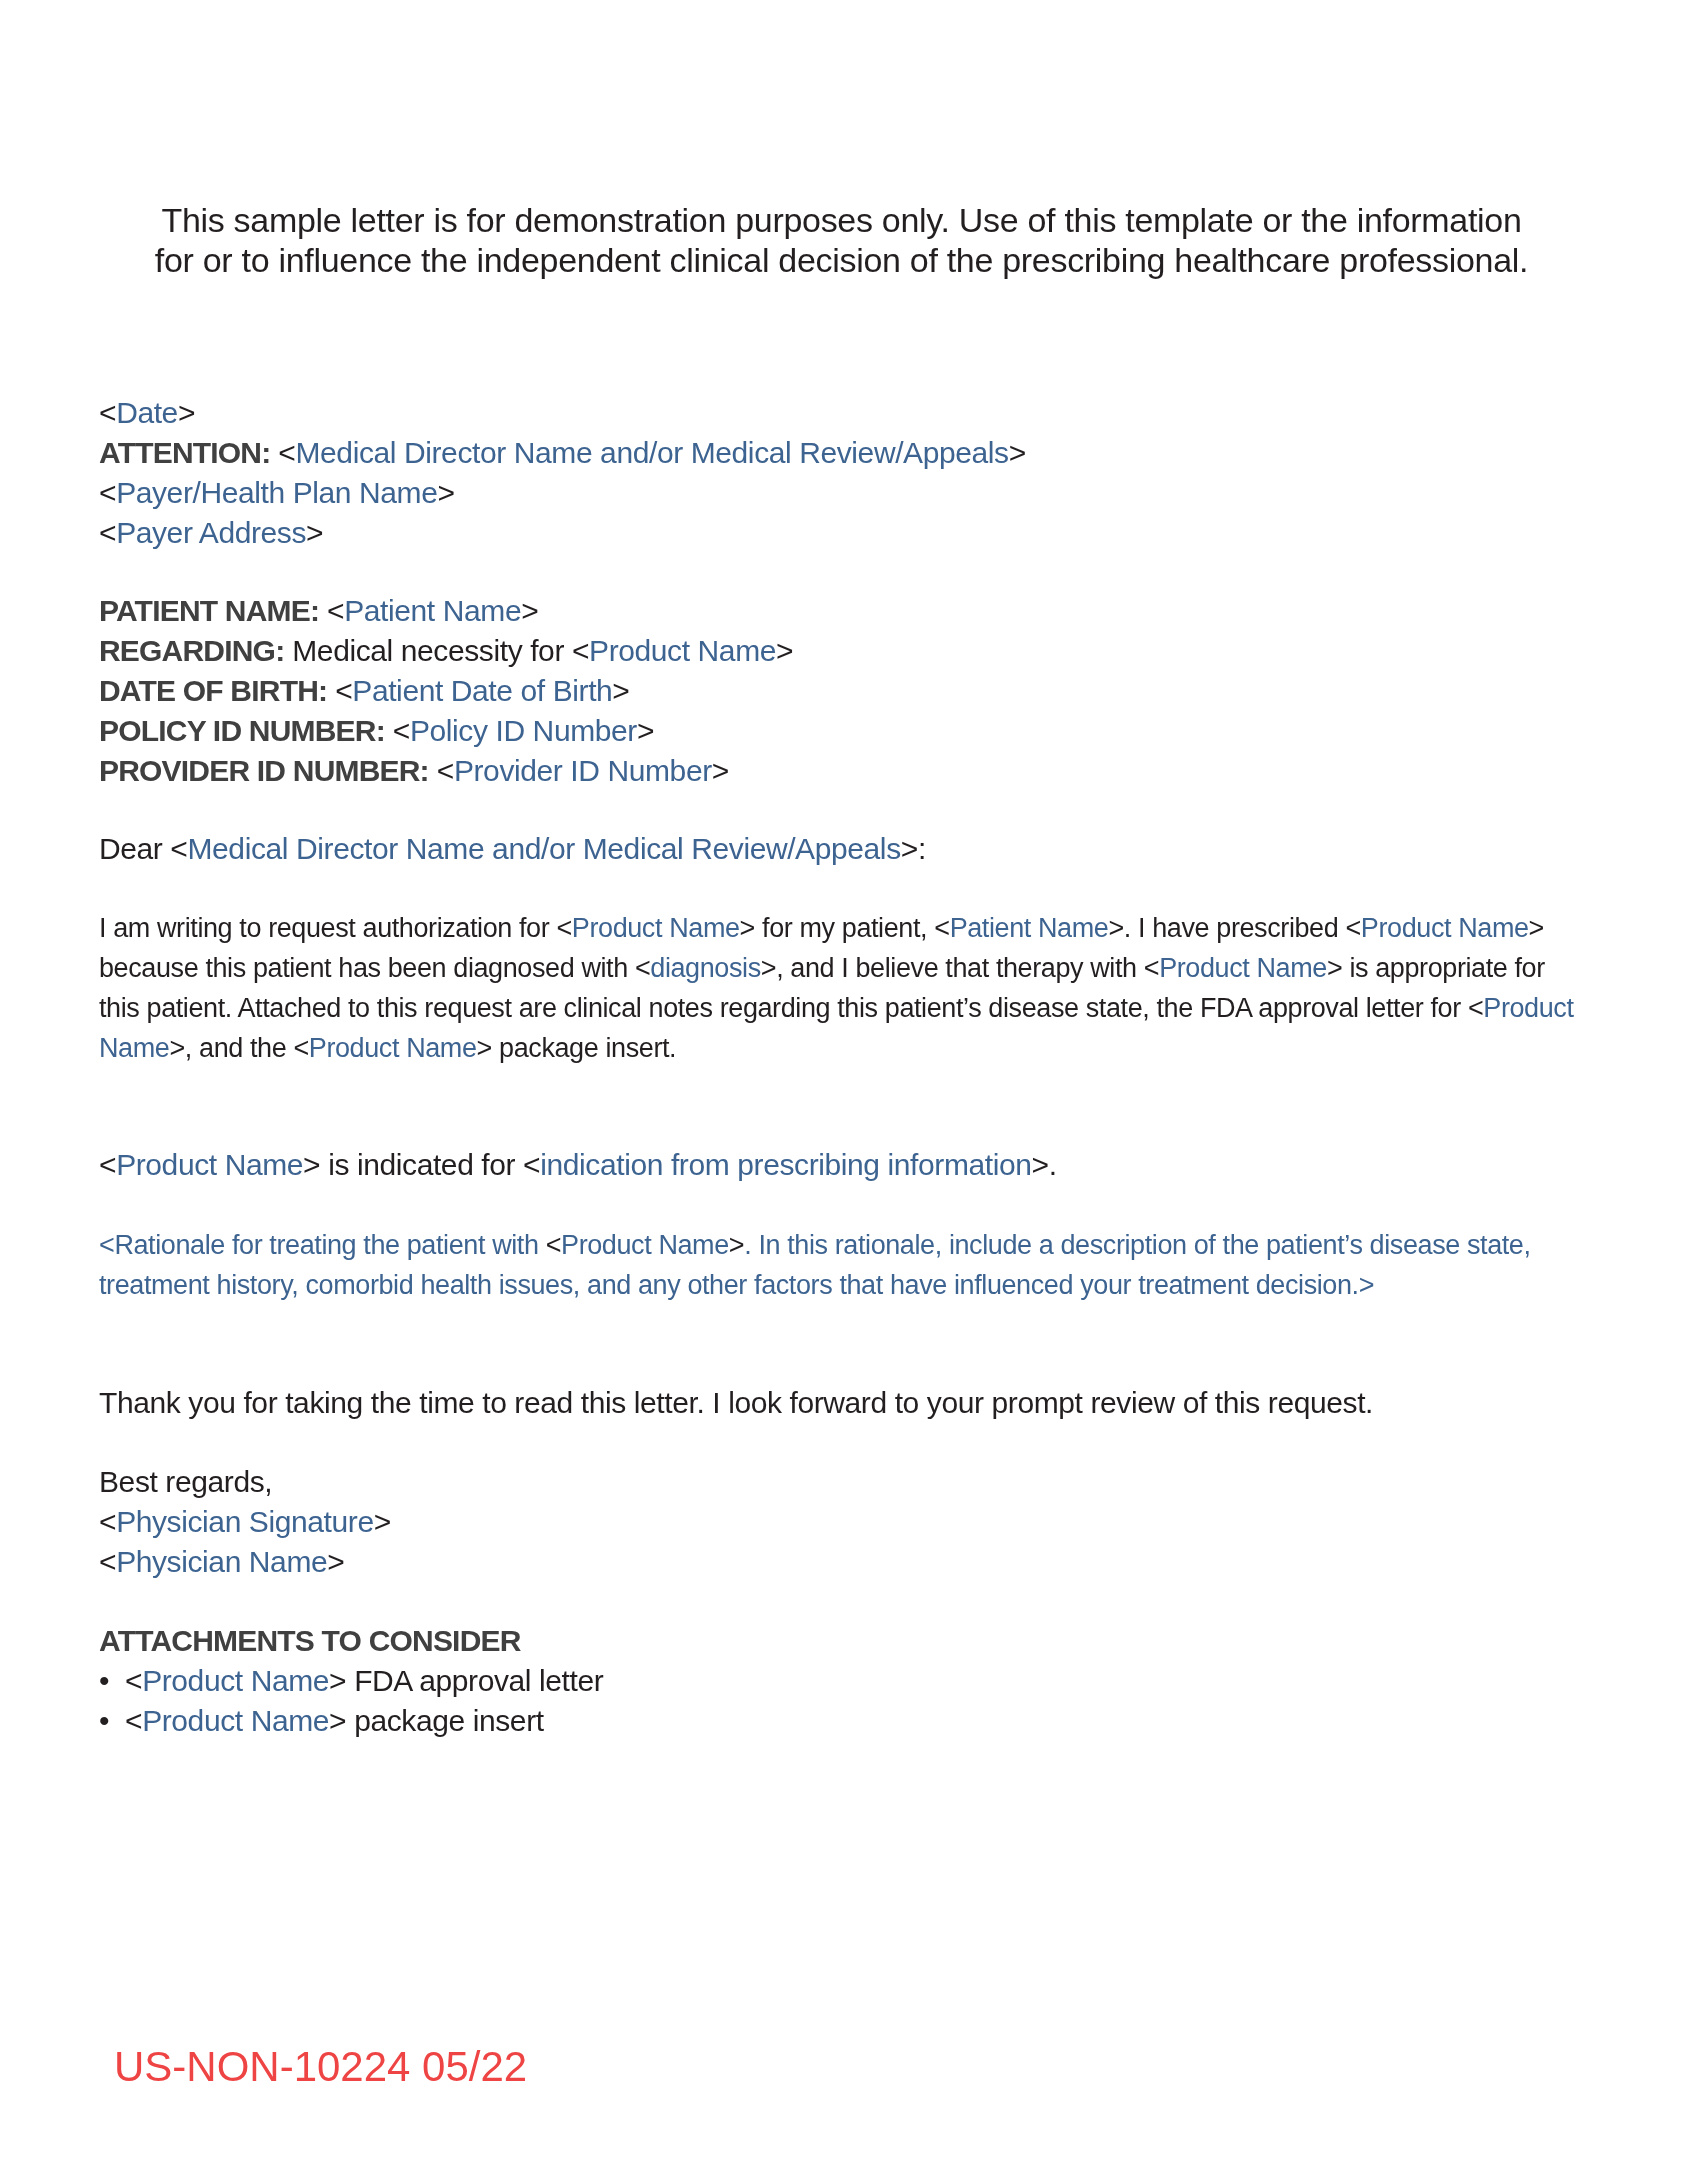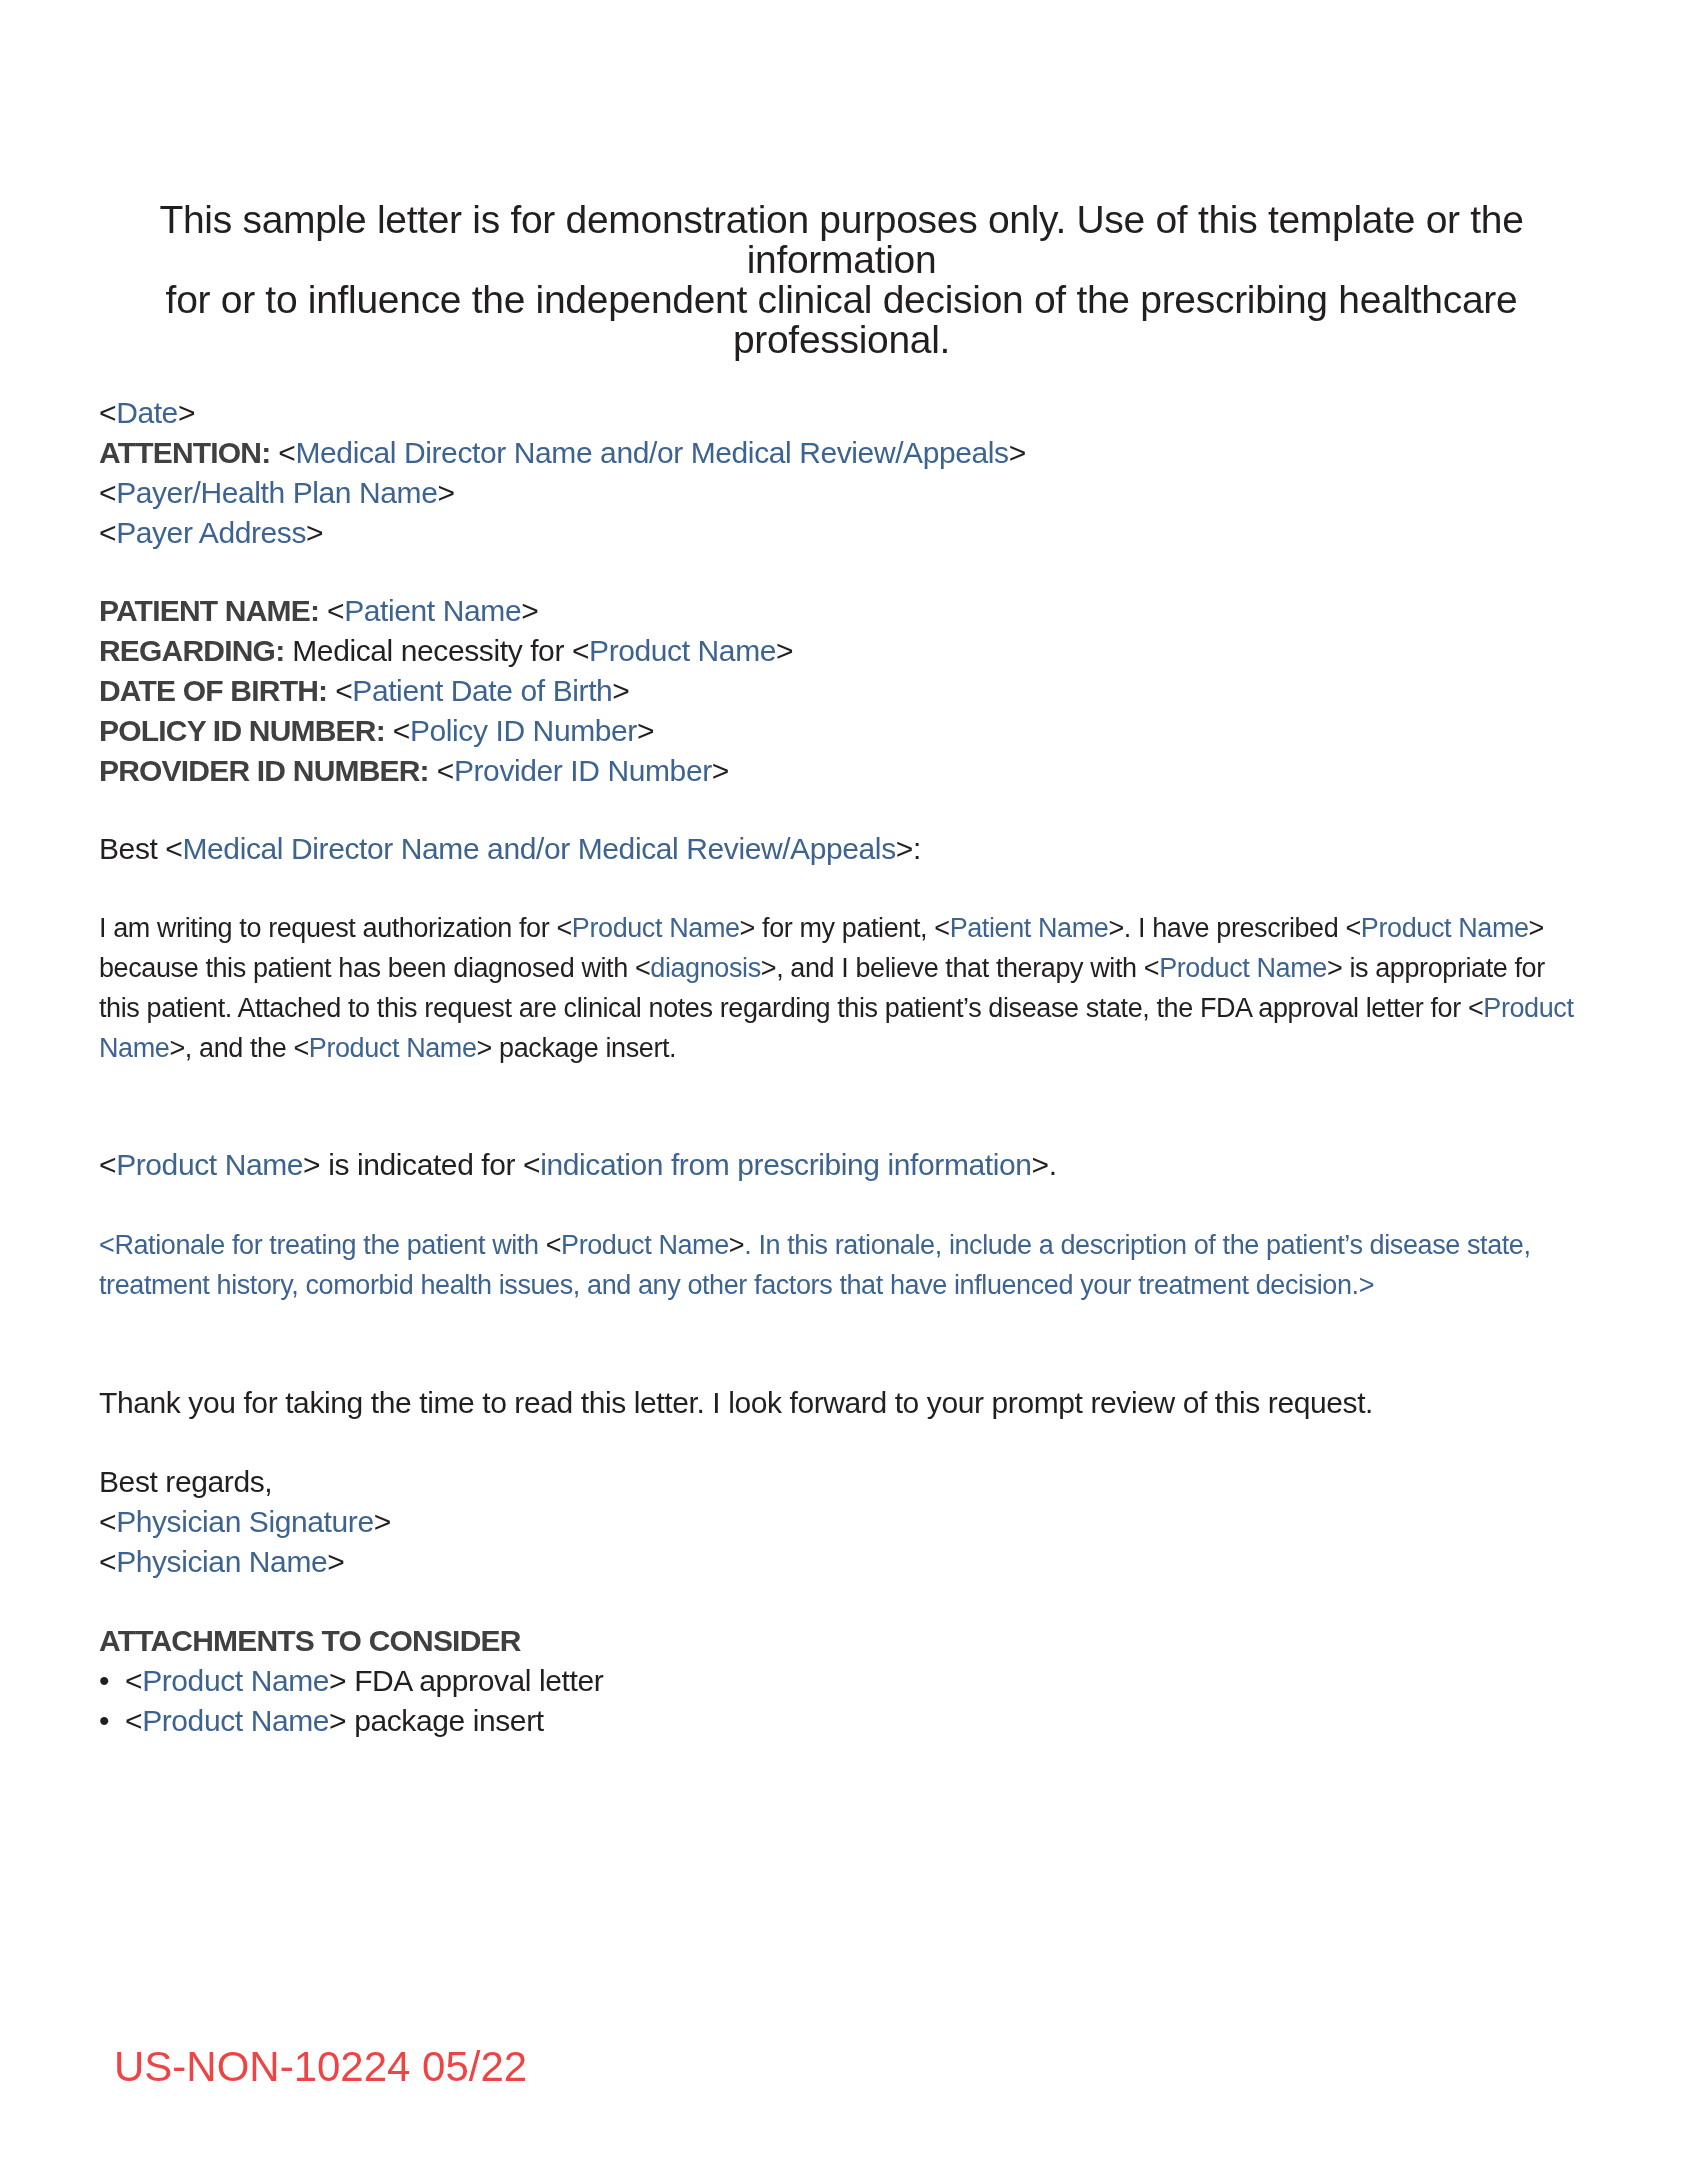--- a/index.html
+++ b/index.html
@@ -1,19 +1,19 @@
 <!DOCTYPE html>
 <html><head>
 <meta charset="utf-8">
 <style>
   html, body { margin: 0; padding: 0; background: #ffffff; }
   body { width: 1683px; height: 2178px; position: relative; overflow: hidden;
          font-family: "Liberation Sans", sans-serif; color: #231f20; }
   .disclaimer { position: absolute; left: 99px; top: 200px; width: 1485px; text-align: center;
-                font-size: 39px; line-height: 40px; letter-spacing: -0.3px; color: #231f20; }
+                font-size: 34px; line-height: 40px; letter-spacing: -0.3px; color: #231f20; }
   .line { font-size: 30px; line-height: 40px; white-space: nowrap; letter-spacing: -0.4px; }
   .para { font-size: 27px; line-height: 40px; letter-spacing: -0.4px; width: 1485px; }
   .ph { color: #3d6391; }
   b, .b { font-weight: bold; color: #404040; letter-spacing: -0.8px; }
   .block { position: absolute; left: 99px; }
   .bullet { display: inline-block; width: 26px; }
   .footer { position: absolute; left: 114px; top: 2047px; font-size: 42px; line-height: 40px; color: #ef4444; }
 </style>
 </head>
 <body>
@@ -31,21 +31,21 @@
 </div>
 
 <div class="block" style="top:591px;">
   <div class="line"><span class="b">PATIENT NAME:</span> &lt;<span class="ph">Patient Name</span>&gt;</div>
   <div class="line"><span class="b">REGARDING:</span> <span>Medical necessity for</span> &lt;<span class="ph">Product Name</span>&gt;</div>
   <div class="line"><span class="b">DATE OF BIRTH:</span> &lt;<span class="ph">Patient Date of Birth</span>&gt;</div>
   <div class="line"><span class="b">POLICY ID NUMBER:</span> &lt;<span class="ph">Policy ID Number</span>&gt;</div>
   <div class="line"><span class="b">PROVIDER ID NUMBER:</span> &lt;<span class="ph">Provider ID Number</span>&gt;</div>
 </div>
 
-<div class="block line" style="top:829px;"><span>Best</span> &lt;<span class="ph">Medical Director Name and/or Medical Review/Appeals</span>&gt;<span>:</span></div>
+<div class="block line" style="top:829px;"><span>Dear</span> &lt;<span class="ph">Medical Director Name and/or Medical Review/Appeals</span>&gt;<span>:</span></div>
 
 <div class="block para" style="top:908px;"><span>I am writing to request authorization for</span> &lt;<span class="ph">Product Name</span>&gt; <span>for my patient,</span> &lt;<span class="ph">Patient Name</span>&gt;<span>. I have prescribed</span> &lt;<span class="ph">Product Name</span>&gt; <span>because this patient has been diagnosed with</span> &lt;<span class="ph">diagnosis</span>&gt;<span>, and I believe that therapy with</span> &lt;<span class="ph">Product Name</span>&gt; <span>is appropriate for this patient. Attached to this request are clinical notes regarding this patient’s disease state, the FDA approval letter for</span> &lt;<span class="ph">Product Name</span>&gt;<span>, and the</span> &lt;<span class="ph">Product Name</span>&gt; <span>package insert.</span></div>
 
 <div class="block line" style="top:1145px;">&lt;<span class="ph">Product Name</span>&gt; <span>is indicated for</span> &lt;<span class="ph">indication from prescribing information</span>&gt;<span>.</span></div>
 
 <div class="block para ph" style="top:1225px; width:1455px;">&lt;<span>Rationale for treating the patient with</span> <span style="color:#231f20">&lt;</span><span>Product Name</span><span style="color:#231f20">&gt;</span><span>. In this rationale, include a description of the patient’s disease state, treatment history, comorbid health issues, and any other factors that have influenced your treatment decision.</span>&gt;</div>
 
 <div class="block line" style="top:1383px;">Thank you for taking the time to read this letter. I look forward to your prompt review of this request.</div>
 
 <div class="block" style="top:1462px;">

